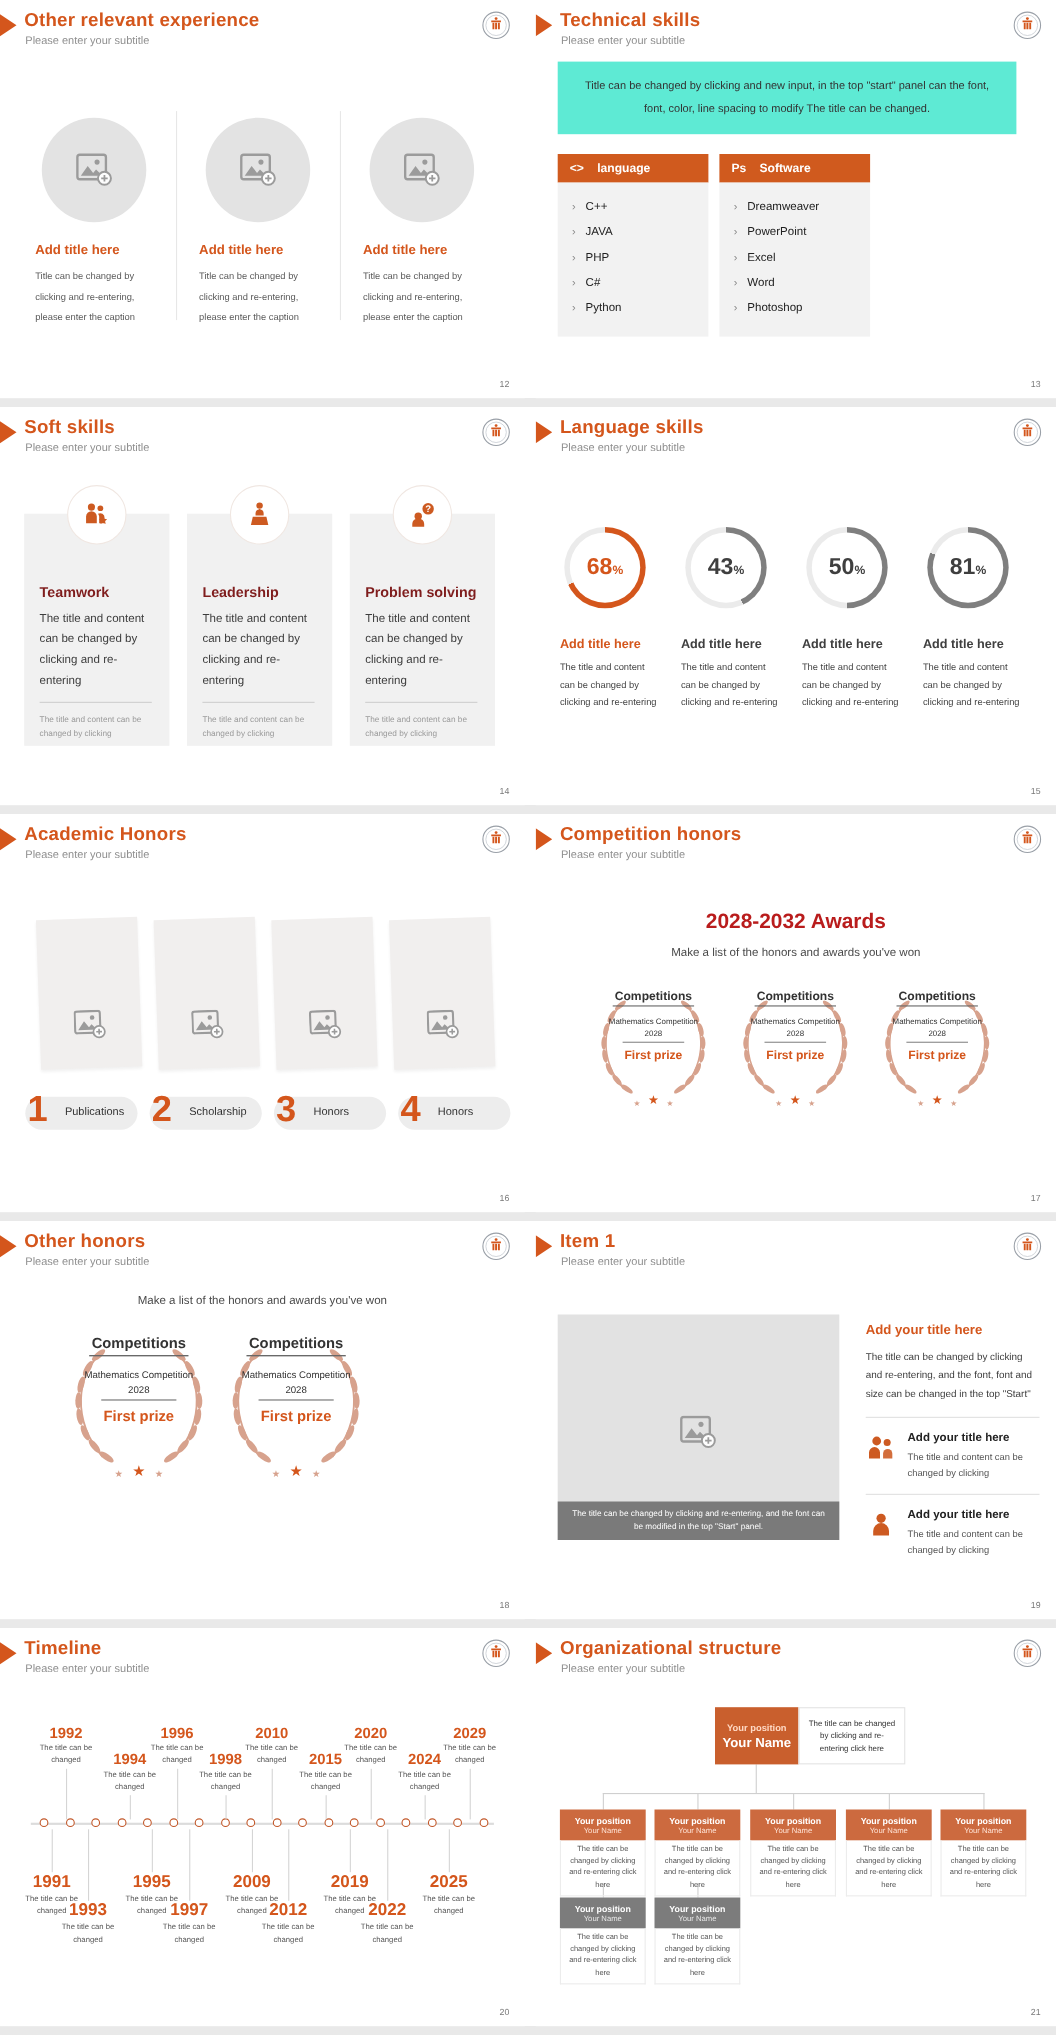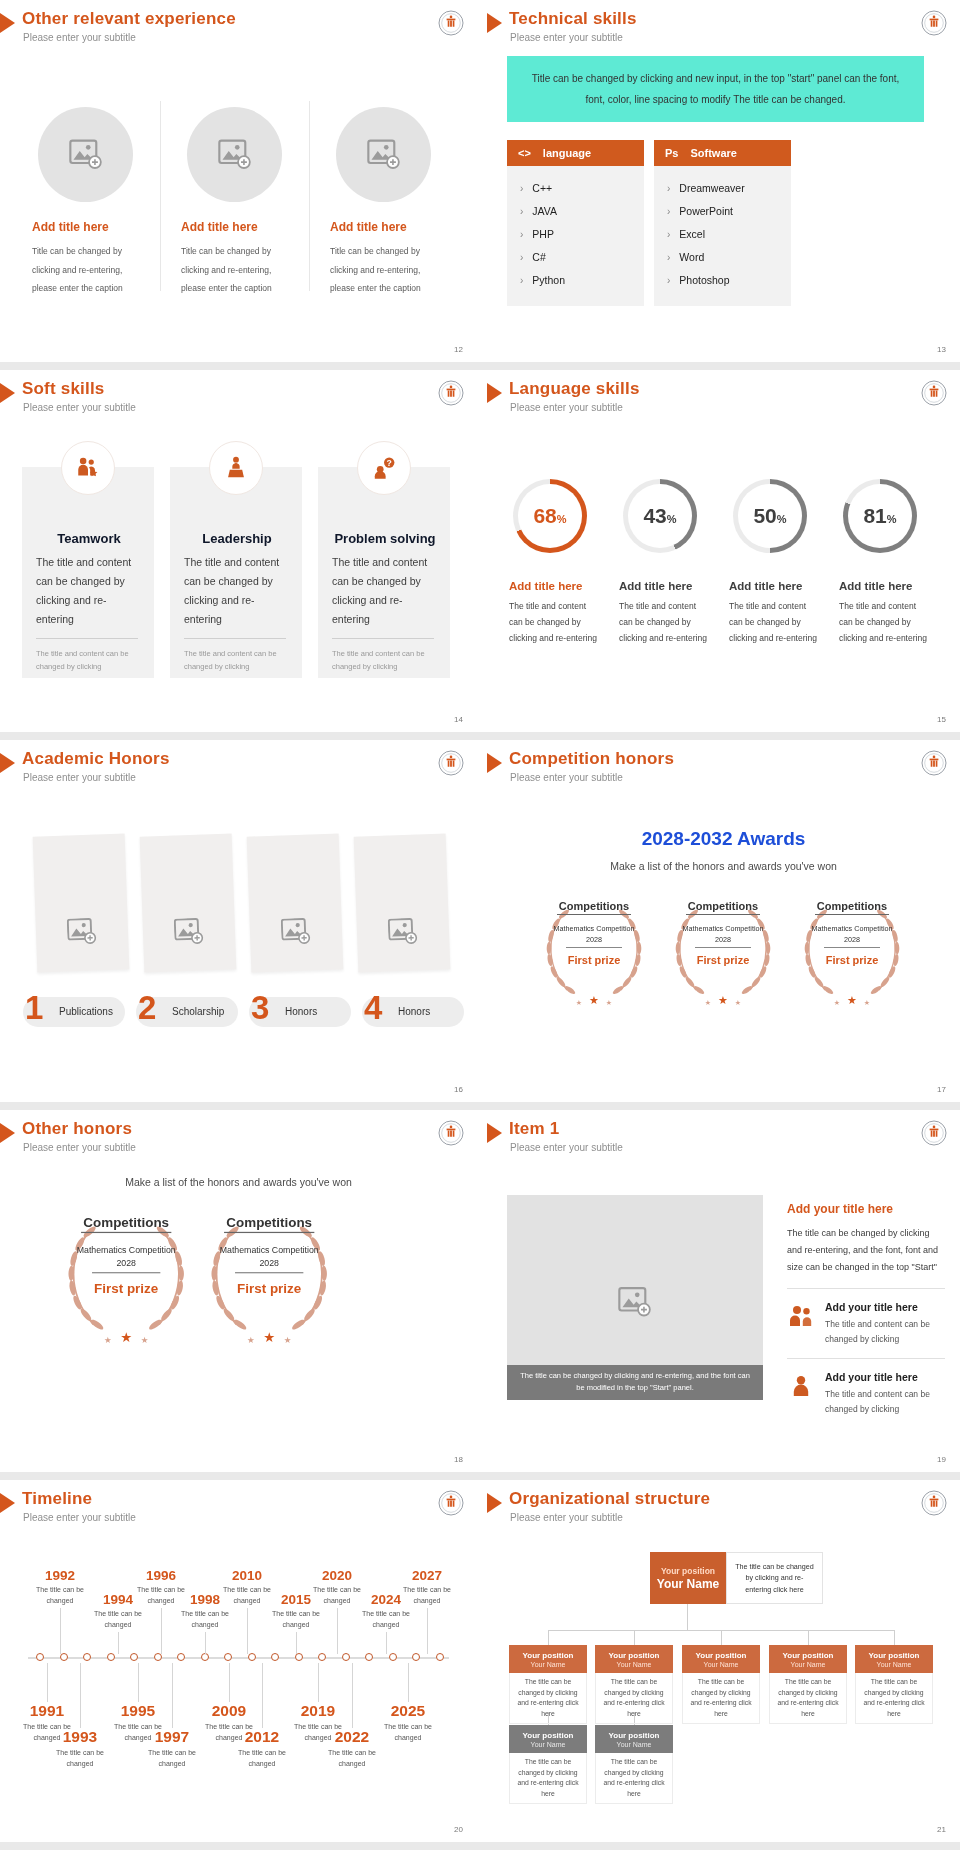--- a/index.html
+++ b/index.html
@@ -36,21 +36,21 @@
   .winicon i{background:#fff;}
   .tcol ul{margin:0;list-style:none;background:#f2f2f2;height:140px;box-sizing:border-box;padding:11px 0 0 13px;}
   .tcol li{font-size:10.5px;color:#222;line-height:23px;}
   .bul{color:#888;font-style:normal;margin-right:9px;font-size:10px;}
   
   .cards14{position:absolute;left:22px;top:97px;display:flex;gap:16px;}
   .card14{width:132px;height:211px;background:#f1f1f1;position:relative;box-sizing:border-box;padding:40px 12px 0 14px;}
   .icirc{position:absolute;top:-26px;left:50%;transform:translateX(-50%);width:52px;height:52px;border-radius:50%;
          background:#fff;border:1px solid #f0e7e2;display:flex;align-items:center;justify-content:center;}
   .icirc svg{width:26px;height:26px;}
-  .card14 h3{margin:24px 0 0 0;font-size:13px;font-weight:bold;color:#0f172a;text-align:center;}
+  .card14 h3{margin:24px 0 0 0;font-size:13px;font-weight:bold;color:#7f1d1d;}
   .card14 .body{margin:7px 0 0 0;font-size:10.5px;color:#3d3d3d;line-height:1.82;}
   .card14 .hr{height:1px;background:#cfcfcf;margin:9px 0 7px 0;width:102px;}
   .card14 .foot{font-size:7.5px;color:#9a9a9a;line-height:1.75;}
   
   .cols15{position:absolute;left:20px;top:109px;display:flex;}
   .col15{width:110px;}
   .donut{width:74px;height:74px;border-radius:50%;position:relative;margin-left:6px;}
   .donut::after{content:"";position:absolute;inset:5px;border-radius:50%;background:#fff;}
   .donut .pct{position:absolute;inset:0;display:flex;align-items:center;justify-content:center;z-index:1;
               font-weight:bold;font-size:21px;}
@@ -60,21 +60,21 @@
   .col15 p{margin:6px 0 0 2px;font-size:8.5px;color:#444;line-height:1.9;width:92px;}
   
   .cards16{position:absolute;left:35px;top:95px;display:flex;gap:15px;}
   .pcard{width:92px;height:136px;background:#f1efee;transform:rotate(-2deg);box-shadow:0 2px 3px rgba(0,0,0,.06);
          display:flex;align-items:flex-end;justify-content:center;padding-bottom:26px;box-sizing:border-box;}
   .pcard svg{width:30px;height:27px;}
   .pill{position:absolute;top:257px;width:102px;height:30px;background:#ededed;border-radius:16px;}
   .pill b{position:absolute;left:2px;top:-8px;font-size:33px;color:#d4561c;font-weight:bold;}
   .pill span{position:absolute;left:36px;top:9px;font-size:10px;color:#333;}
   
-  .bigh{position:absolute;left:0;right:0;text-align:center;font-size:19px;font-weight:bold;color:#1d4ed8;margin:0;}
+  .bigh{position:absolute;left:0;right:0;text-align:center;font-size:19px;font-weight:bold;color:#b91c1c;margin:0;}
   .bigsub{position:absolute;left:0;right:0;text-align:center;font-size:10.5px;color:#4a4a4a;}
   .badge{position:absolute;width:120px;height:132px;text-align:center;}
   .badge .wsvg{position:absolute;left:0;top:6px;width:120px;height:112px;}
   .b-label{position:absolute;top:8px;left:0;right:0;font-size:11px;font-weight:bold;color:#333;}
   .b-label span{display:inline-block;border-bottom:1.3px solid #666;padding:0 2px 2px 2px;}
   .b-event{position:absolute;top:31px;left:13px;right:13px;font-size:7.2px;color:#333;line-height:1.55;}
   .b-year{display:block;border-bottom:1px solid #888;width:56px;margin:0 auto;padding-bottom:2px;}
   .b-prize{position:absolute;top:62px;left:0;right:0;font-size:11px;font-weight:bold;color:#d4561c;}
   
   .imgbox{position:absolute;left:20px;top:85px;width:256px;height:205px;background:#e2e2e2;}
@@ -581,21 +581,21 @@
       </div>
     <div class="tl-it tl-top" style="left:337px;top:88px;height:40px;--stem:46px">
         <b>2020</b>
         <span class="cap">The title can be changed</span>
       </div>
     <div class="tl-it tl-top" style="left:386px;top:112px;height:40px;--stem:22px">
         <b>2024</b>
         <span class="cap">The title can be changed</span>
       </div>
     <div class="tl-it tl-top" style="left:427px;top:88px;height:40px;--stem:46px">
-        <b>2027</b>
+        <b>2029</b>
         <span class="cap">The title can be changed</span>
       </div>
     <div class="tl-it tl-bot big" style="left:47px;top:222px;--stem:39px">
         <b>1991</b>
         <span class="cap">The title can be changed</span>
       </div>
     <div class="tl-it tl-bot big" style="left:80px;top:248px;--stem:65px">
         <b>1993</b>
         <span class="cap">The title can be changed</span>
       </div>

